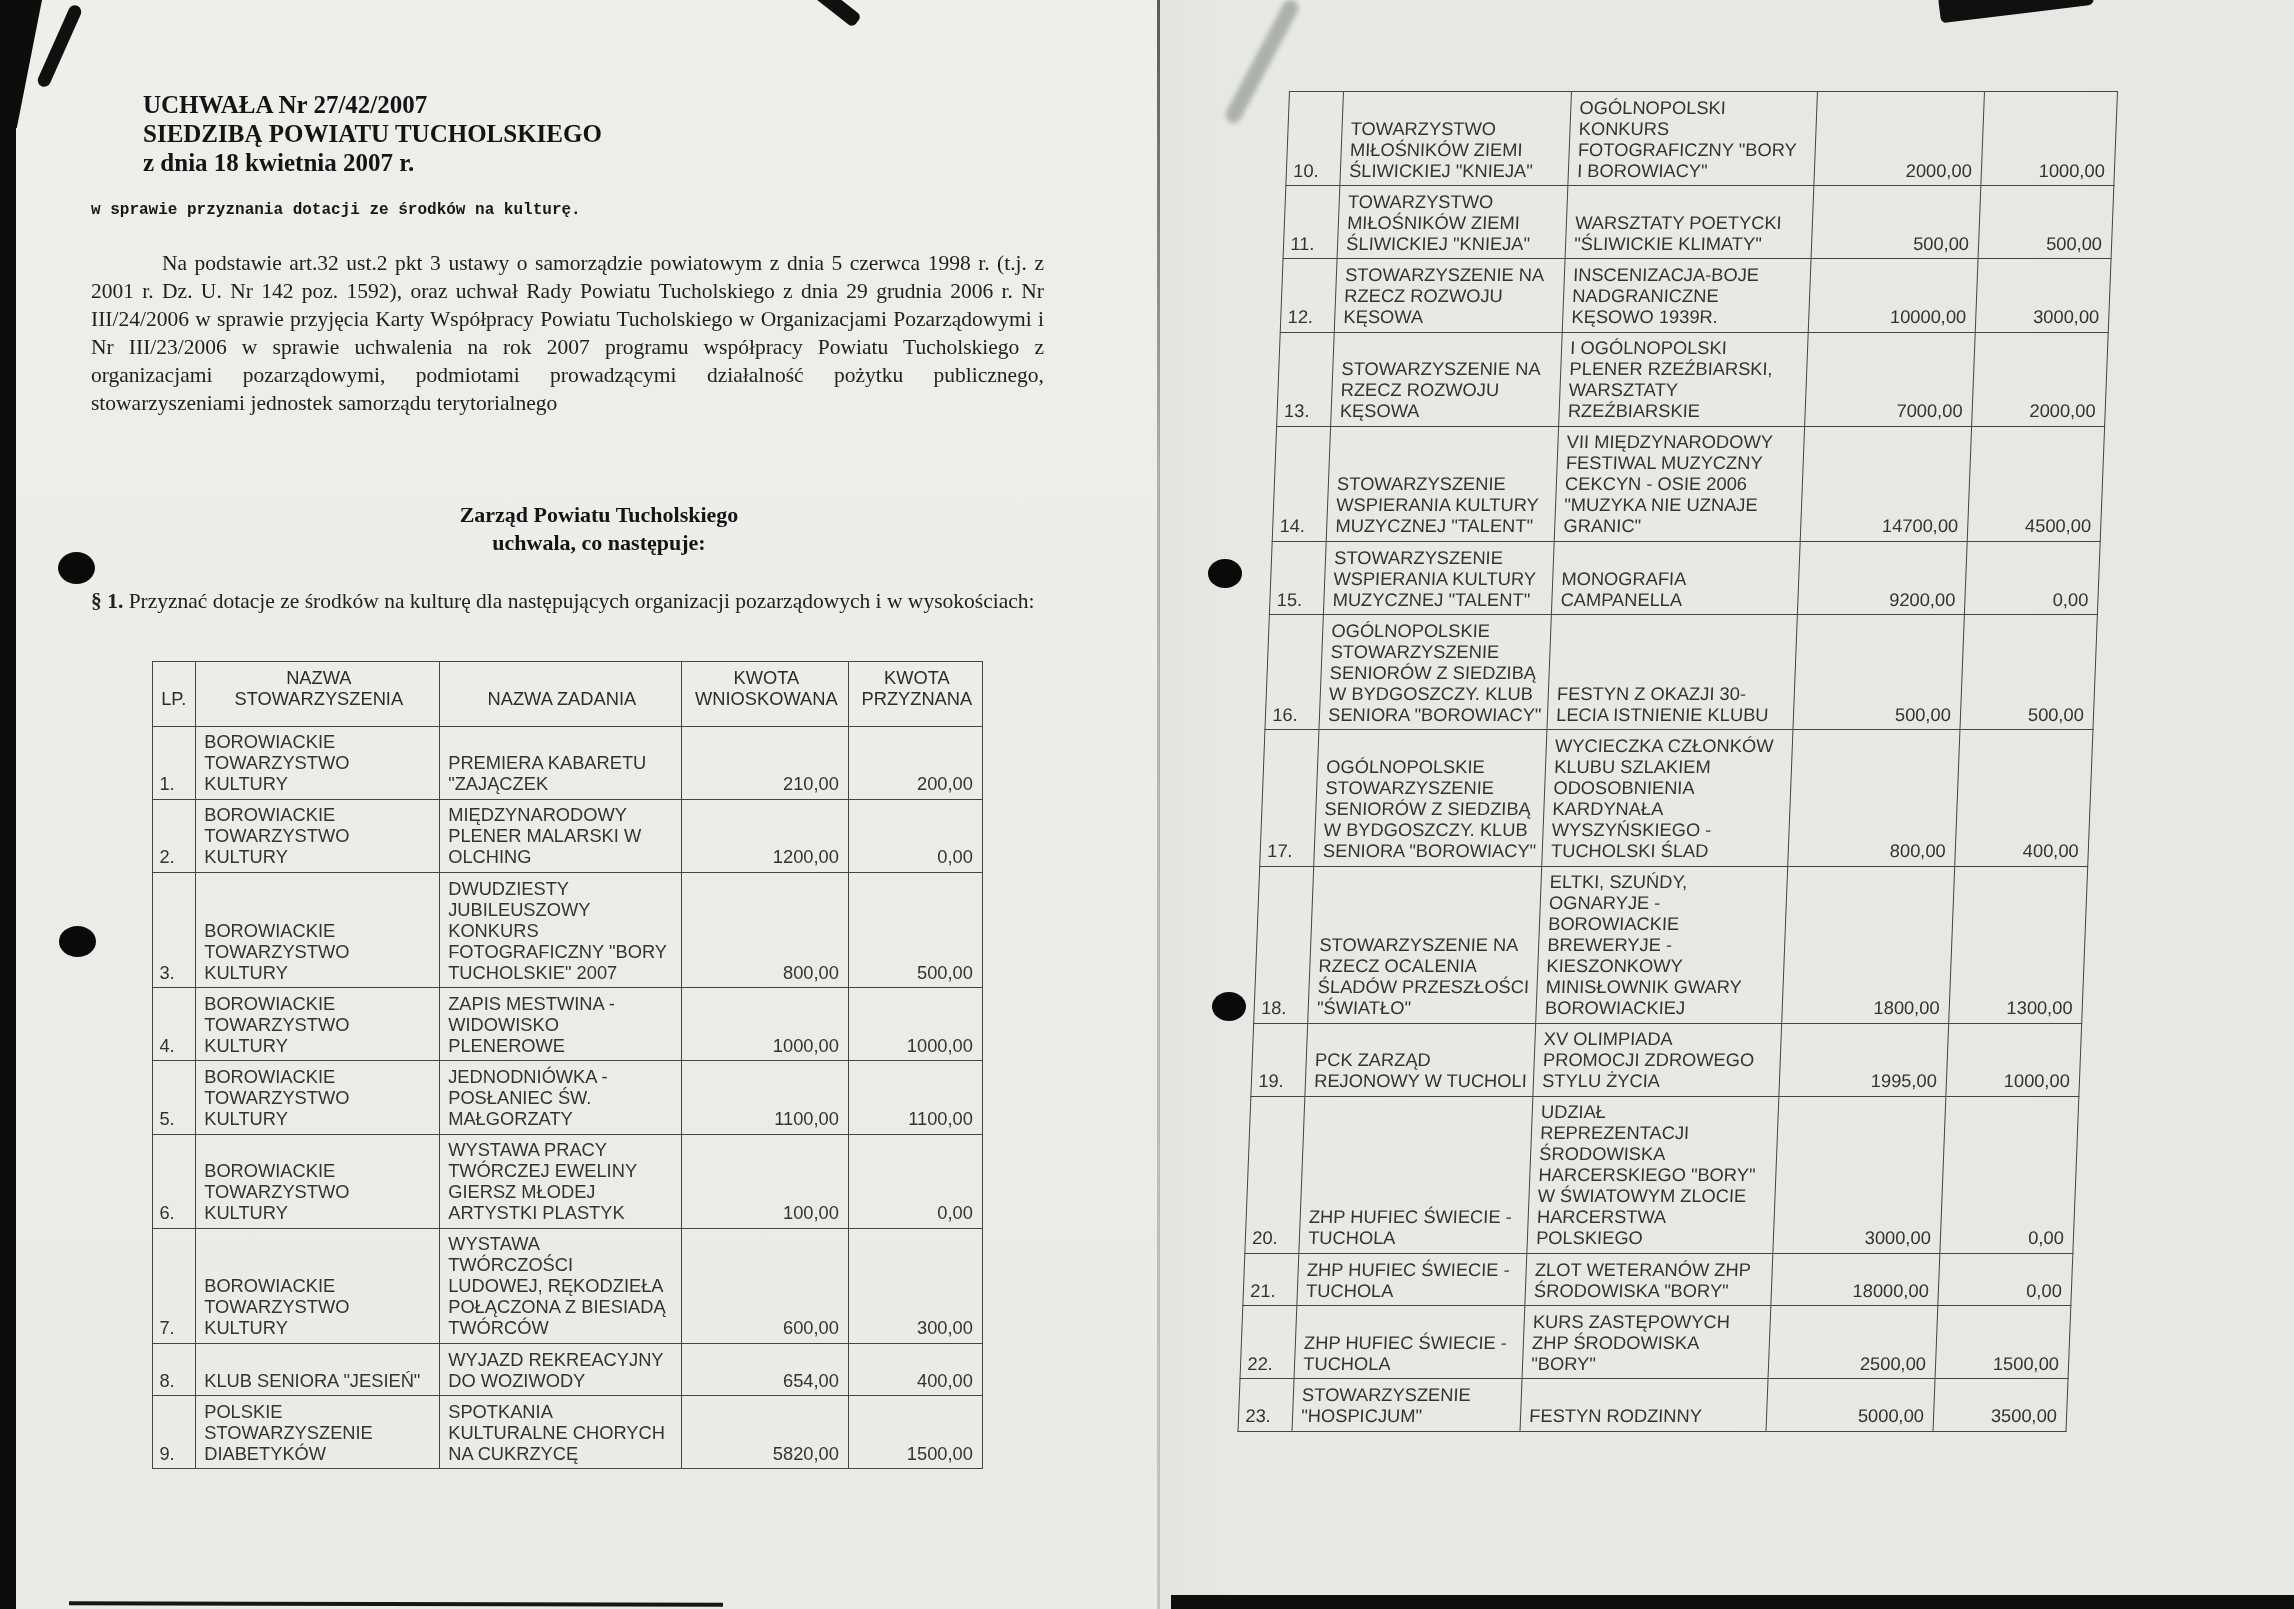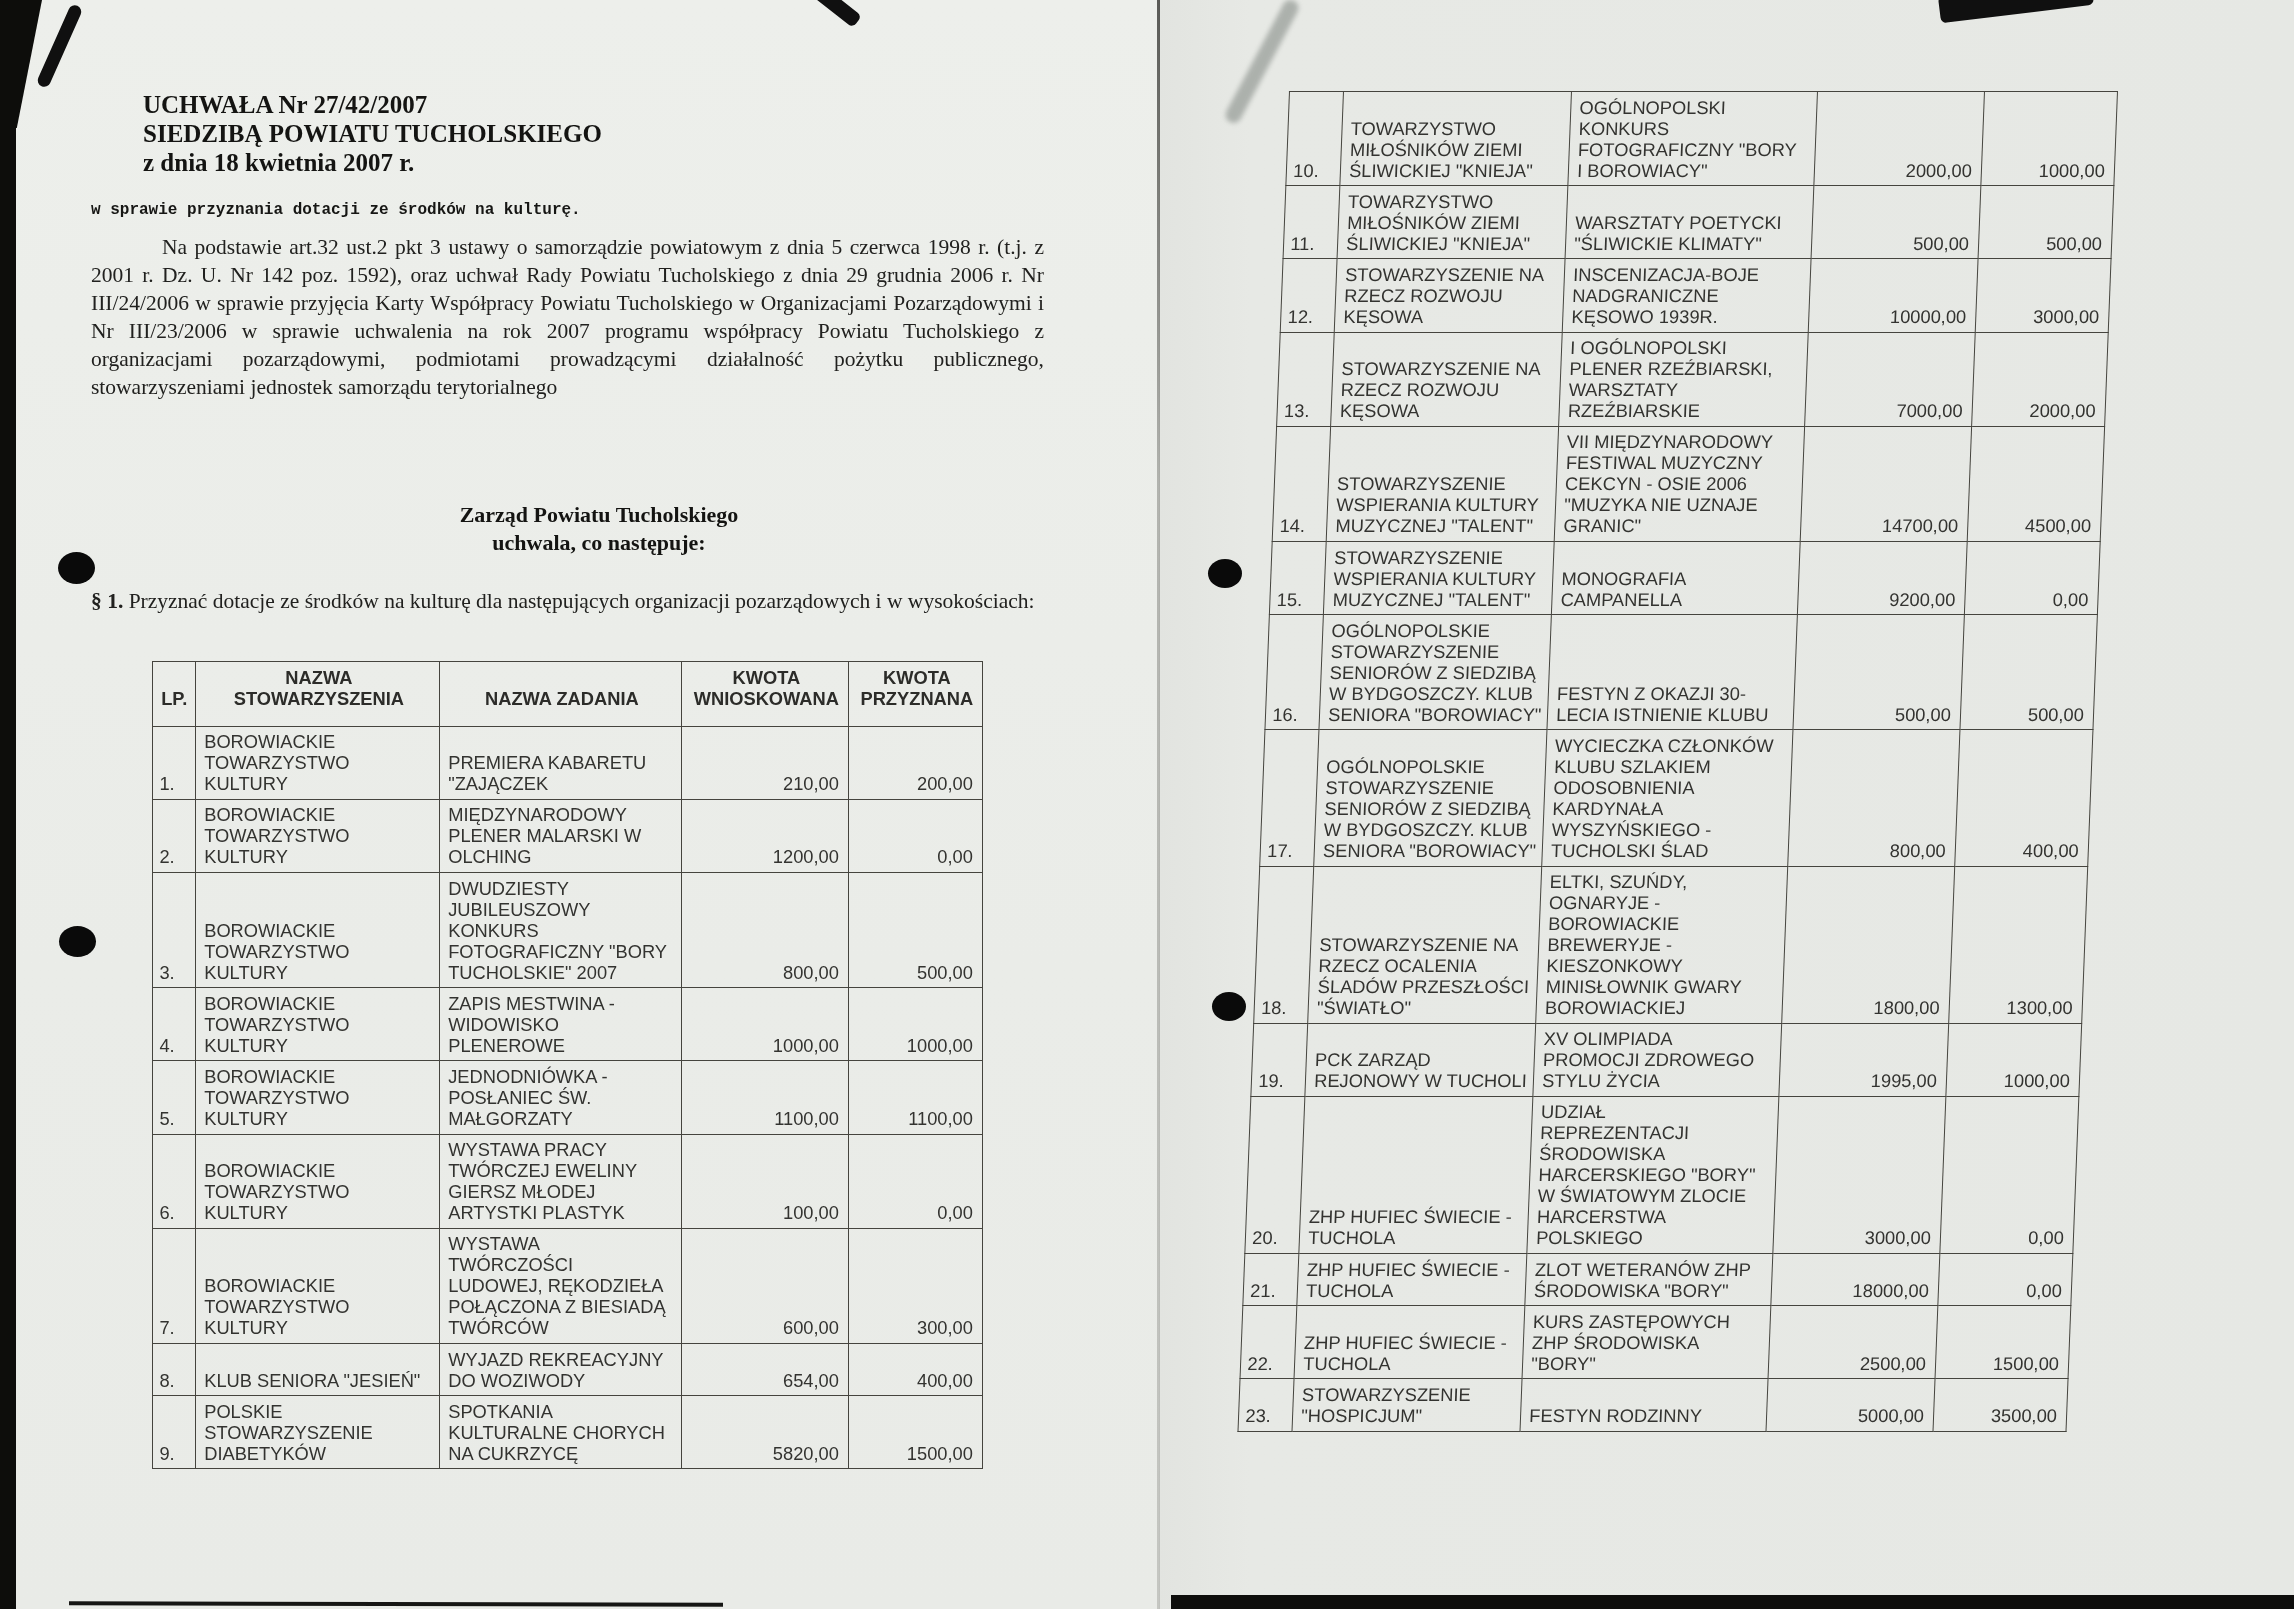--- a/index.html
+++ b/index.html
@@ -25,33 +25,33 @@
   .mark-top-rightpage{left:1939px;top:-12.8px;width:154px;height:27.4px;transform:rotate(-7deg);}
   .smudge{position:absolute;left:1254px;top:-7.3px;width:16.4px;height:137px;background:#8e948f;
     transform:rotate(28deg);border-radius:9.1px;filter:blur(2.7px);opacity:.65;}
   .punch-hole{position:absolute;background:#0a0a0a;border-radius:50%;}
   .bottom-band{position:absolute;left:1171px;top:1595px;width:1123px;height:13.7px;background:#0e0e0c;}
   .bottom-line-left{position:absolute;left:69px;top:1602px;width:654px;height:3.7px;background:#161614;transform:rotate(.15deg);}
   
   .title-block{position:absolute;left:143px;top:90px;width:914px;text-align:left;
     font-weight:bold;font-size:25px;line-height:29px;color:#141412;}
   .subject{position:absolute;left:91px;top:201px;width:950px;font-weight:bold;font-size:16px;color:#161614;font-family:Liberation Mono, monospace;}
-  .legal{position:absolute;left:91px;top:233px;width:953px;font-size:21.5px;line-height:28px;
+  .legal{position:absolute;left:91px;top:249px;width:953px;font-size:21.5px;line-height:28px;
     text-align:justify;text-indent:71px;color:#21211f;}
   .heading-block{position:absolute;left:124px;top:501px;width:950px;text-align:center;
     font-weight:bold;font-size:22px;line-height:28px;color:#141412;}
   .par1{position:absolute;left:91px;top:587px;width:953px;font-size:21.5px;line-height:28px;
     text-align:justify;color:#21211f;}
   .par1 .lbl{font-weight:bold;}
   
   table.grant{border-collapse:collapse;table-layout:fixed;
     font-family:"Liberation Sans",sans-serif;font-size:18.3px;line-height:21px;color:#333330;}
   table.grant td,table.grant th{border:1.8px solid #45443e;vertical-align:bottom;
     padding:4.6px 5.5px 4.6px 8.2px;white-space:pre-line;overflow:hidden;}
-  table.grant th{font-weight:bold;text-align:center;vertical-align:bottom;padding-bottom:17px;color:#2c2c29;}
+  table.grant th{font-weight:normal;text-align:center;vertical-align:bottom;padding-bottom:17px;color:#2c2c29;}
   table.grant th.lp{text-align:left;margin-left:48px;}
   table.grant td.lp{text-align:left;padding-left:6.4px;}
   table.grant td.requested,table.grant td.granted{text-align:right;padding-right:9.1px;}
   #left-table{position:absolute;left:152px;top:661px;}
   #right-table{position:absolute;left:1289px;top:91px;transform:skewX(-2.2deg);transform-origin:top left;}
   #left-table col.c-lp{width:43px;}  #left-table col.c-name{width:244px;}
   #left-table col.c-task{width:242px;} #left-table col.c-req{width:167px;} #left-table col.c-gr{width:134px;}
   #right-table col.c-lp{width:54px;} #right-table col.c-name{width:228px;}
   #right-table col.c-task{width:246px;} #right-table col.c-req{width:167px;} #right-table col.c-gr{width:133px;}
 </style>

